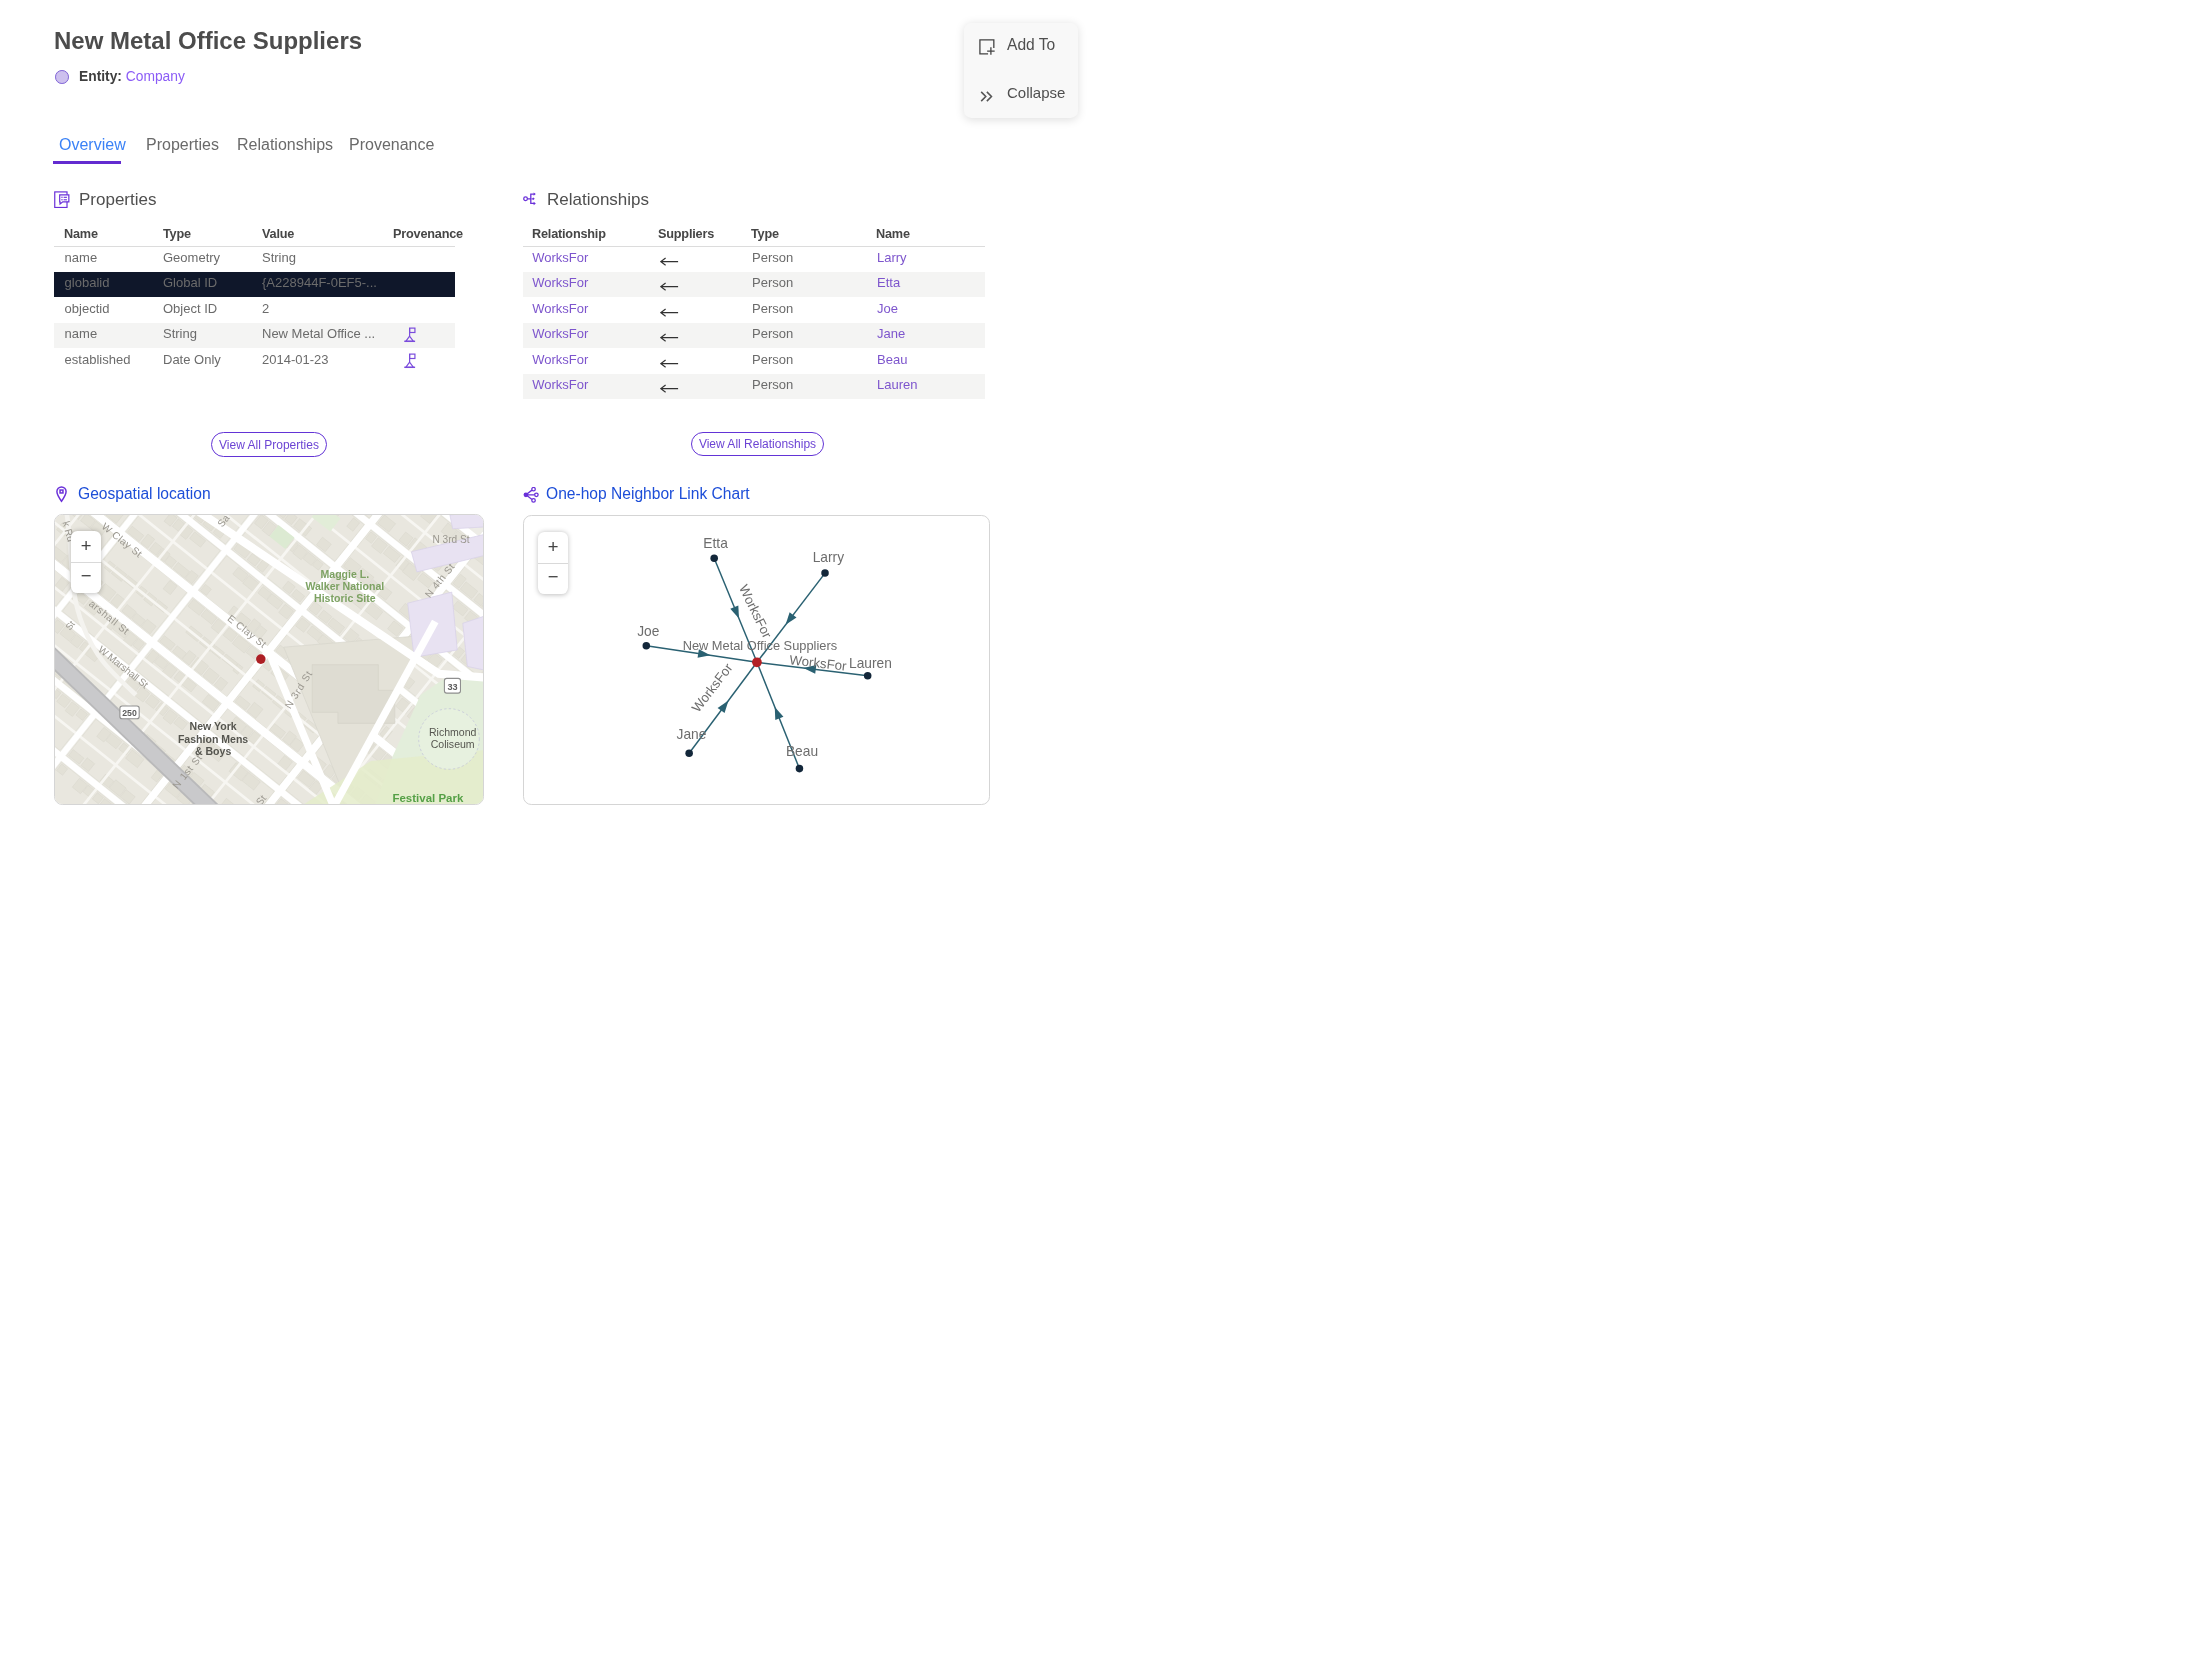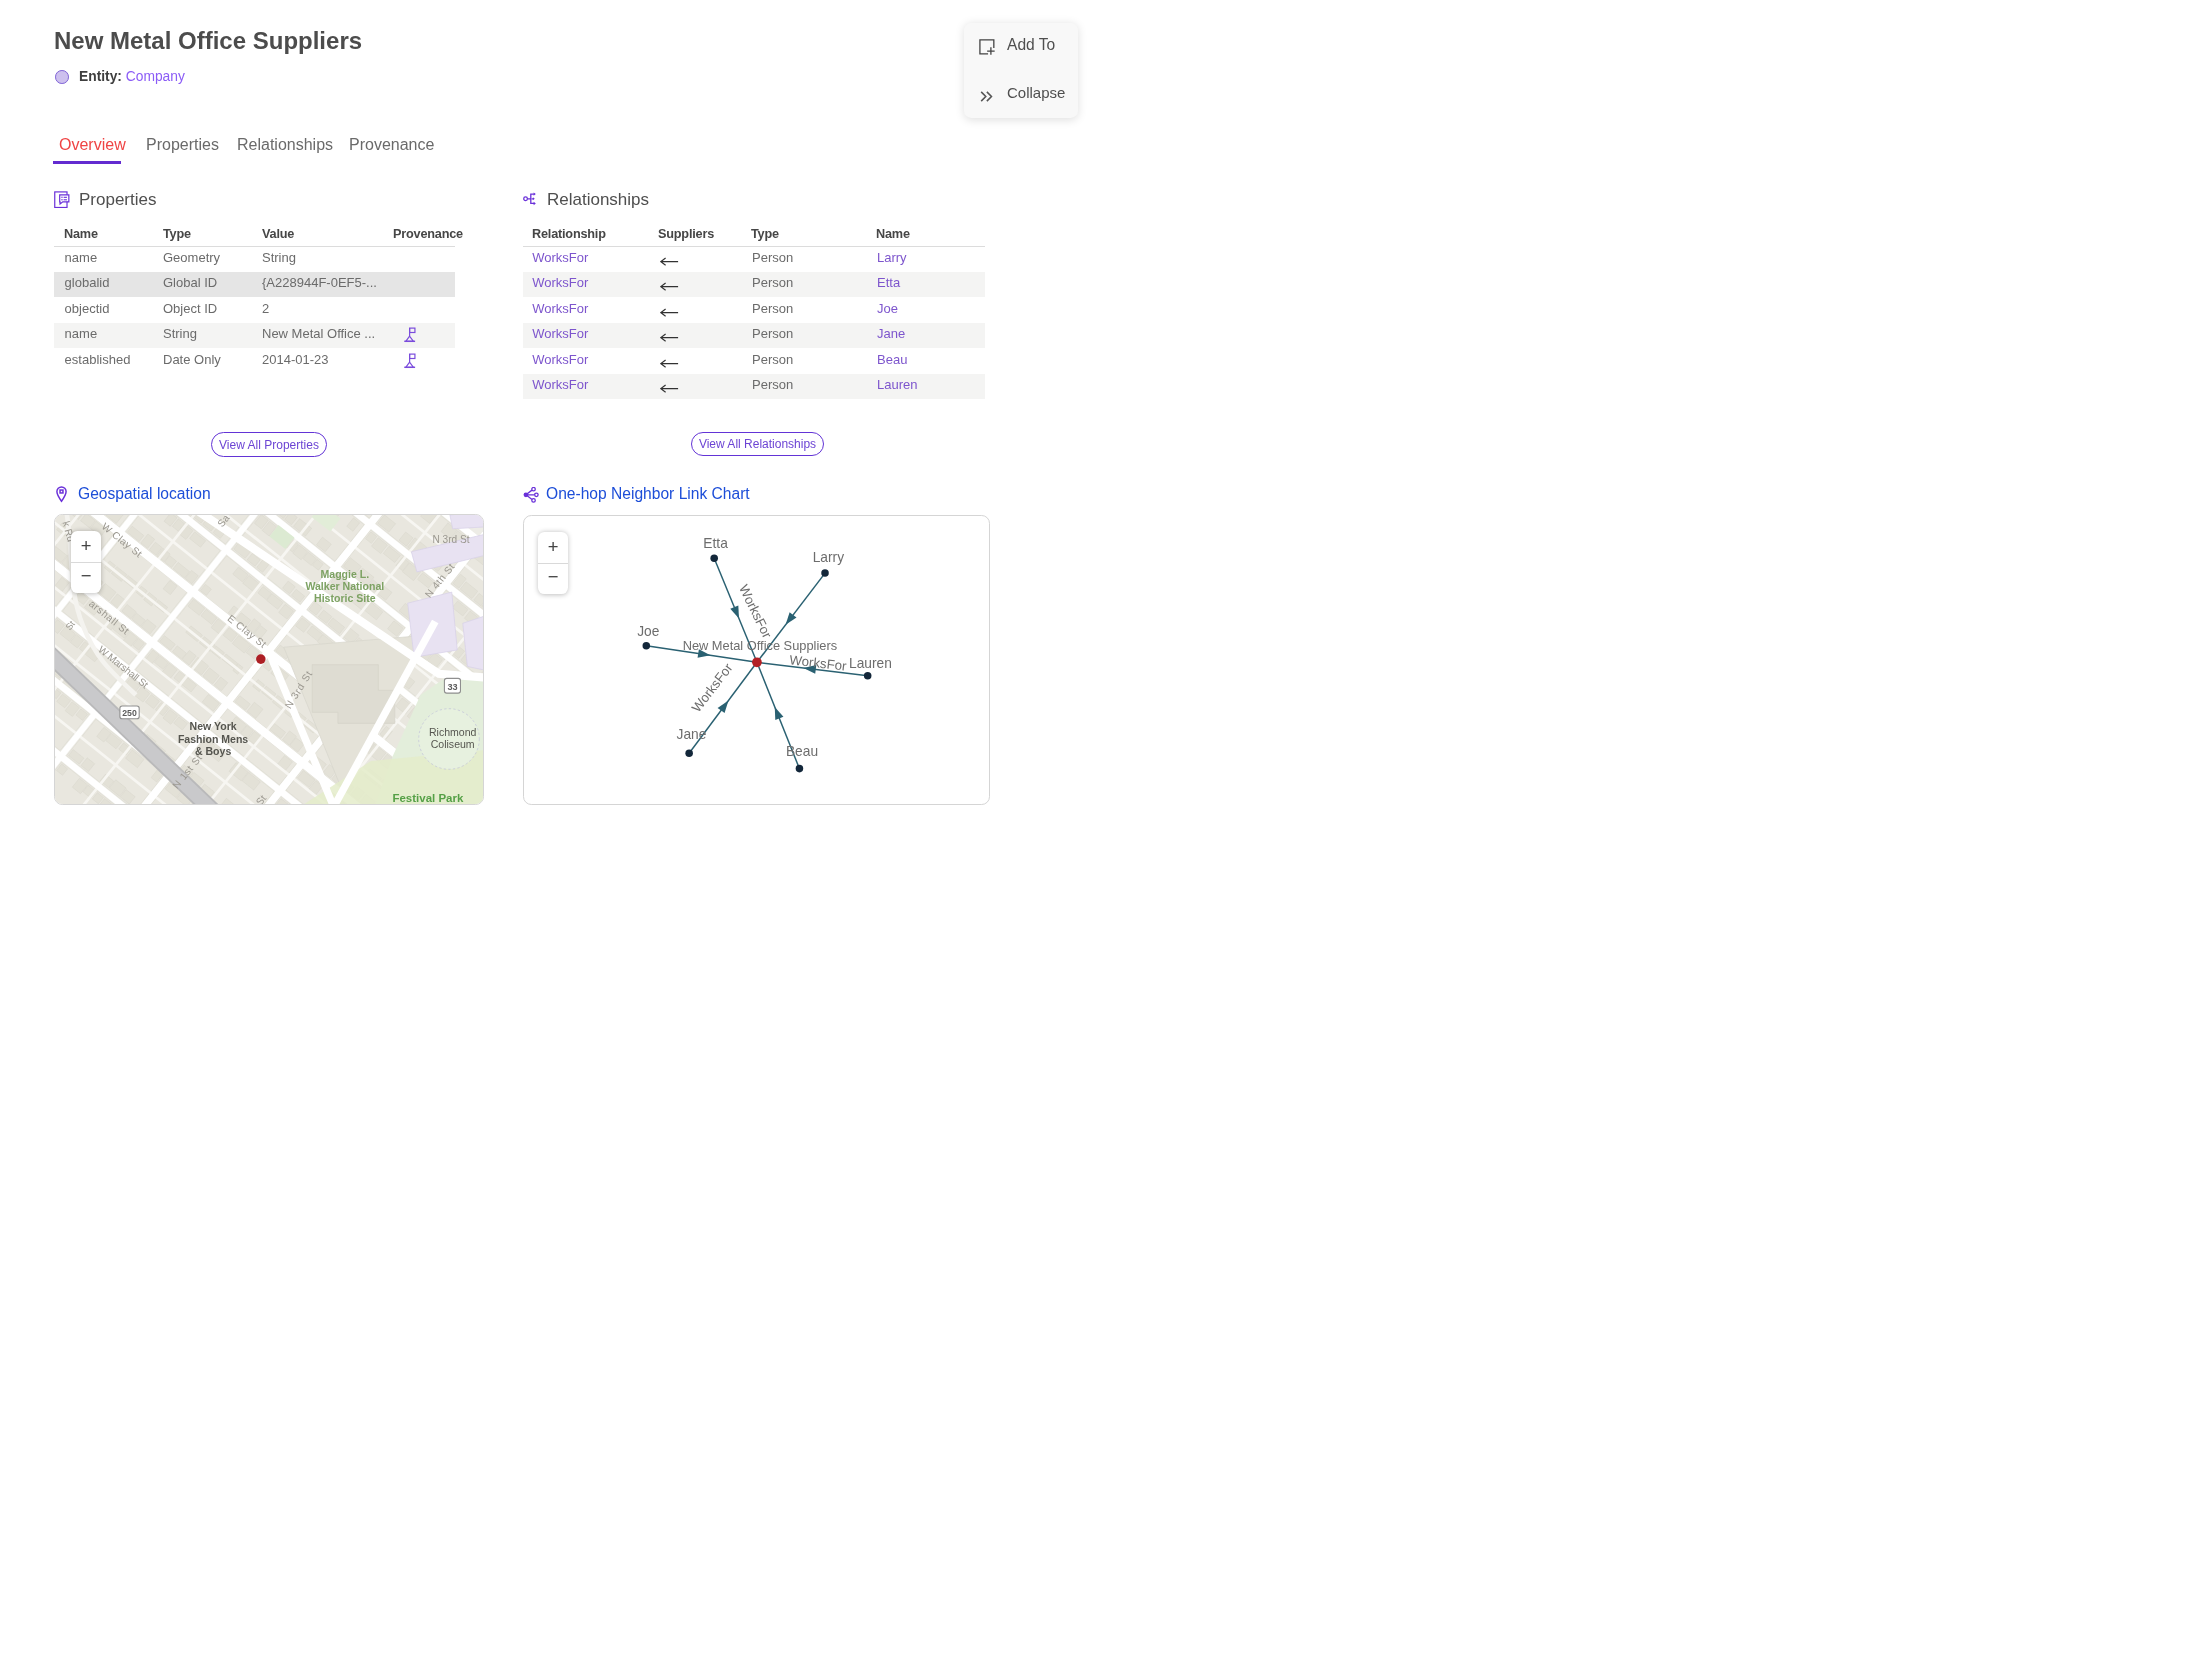--- a/index.html
+++ b/index.html
@@ -28,21 +28,21 @@
 <div class="abs" style="left:979px;top:39px;"><svg width="17.4" height="17.4" viewBox="0 0 19 19" fill="none" stroke="#424242" stroke-width="1.4" stroke-linecap="square">
       <path d="M9.2 16.2 H 1 V 1 H 16.2 V 9.2"></path>
       <path d="M13 9.8 V 16.6 M 9.6 13.2 H 16.4"></path>
     </svg></div>
 <div class="abs" style="left:1007px;top:37px;font-size:15.6px;color:#4f4f4f;line-height:1;">Add To</div>
 <div class="abs" style="left:980px;top:89px;"><svg width="13" height="11" viewBox="0 0 14 12" fill="none" stroke="#555555" stroke-width="1.7">
       <path d="M1.2 1 L 6.2 6 L 1.2 11 M 7.4 1 L 12.4 6 L 7.4 11"></path>
     </svg></div>
 <div class="abs" style="left:1007px;top:85px;font-size:15px;color:#4f4f4f;line-height:1;">Collapse</div>
 
-<div class="abs" style="left:59px;top:137px;font-size:16px;color:#ef4444;line-height:1;">Overview</div>
+<div class="abs" style="left:59px;top:137px;font-size:16px;color:#3b82f6;line-height:1;">Overview</div>
 <div class="abs" style="left:146px;top:137px;font-size:16px;color:#6a6a6a;line-height:1;">Properties</div>
 <div class="abs" style="left:237px;top:137px;font-size:16px;color:#6a6a6a;line-height:1;">Relationships</div>
 <div class="abs" style="left:349px;top:137px;font-size:16px;color:#6a6a6a;line-height:1;">Provenance</div>
 <div class="abs" style="left:53px;top:161px;width:68px;height:2.6px;background:#632bd0;"></div>
 
 <div class="abs" style="left:54px;top:191px;"><svg width="15.6" height="17.4" viewBox="0 0 17 19" fill="none" stroke="#6a30d9" stroke-width="1.3">
       <rect x="0.8" y="1" width="13.4" height="17"></rect>
       <path d="M6.2 4.2 H16.2 V11.8 H9.6 L6.6 14.2 V11.8 H6.2 Z" fill="#ffffff"></path>
       <circle cx="8.7" cy="6.9" r="0.8" fill="#6a30d9" stroke="none"></circle>
       <rect x="10.5" y="6.3" width="3.6" height="1.2" fill="#6a30d9" stroke="none"></rect>
@@ -63,21 +63,21 @@
 <div class="abs th" style="left:163px;top:228px;">Type</div>
 <div class="abs th" style="left:262px;top:228px;">Value</div>
 <div class="abs th" style="left:393px;top:228px;">Provenance</div>
 <div class="abs" style="left:54px;top:246px;width:401px;height:0.9px;background:#dcdcdc;"></div>
 <div class="cell">
     <div style="position:absolute;left:54px;top:247px;width:401px;height:25.4px;">
       <span style="position:absolute;left:10.6px;top:4.2px;">name</span>
       <span style="position:absolute;left:109px;top:4.2px;">Geometry</span>
       <span style="position:absolute;left:208px;top:4.2px;">String</span>
     </div>
-    <div style="position:absolute;left:54px;top:272px;width:401px;height:25.4px;background:#e5e5e5;">
+    <div style="position:absolute;left:54px;top:272px;width:401px;height:25.4px;background:#0f172a;">
       <span style="position:absolute;left:10.6px;top:4.2px;">globalid</span>
       <span style="position:absolute;left:109px;top:4.2px;">Global ID</span>
       <span style="position:absolute;left:208px;top:4.2px;">{A228944F-0EF5-...</span>
     </div>
     <div style="position:absolute;left:54px;top:298px;width:401px;height:25.4px;">
       <span style="position:absolute;left:10.6px;top:4.2px;">objectid</span>
       <span style="position:absolute;left:109px;top:4.2px;">Object ID</span>
       <span style="position:absolute;left:208px;top:4.2px;">2</span>
     </div>
     <div style="position:absolute;left:54px;top:323px;width:401px;height:25.4px;background:#f4f4f3;">

